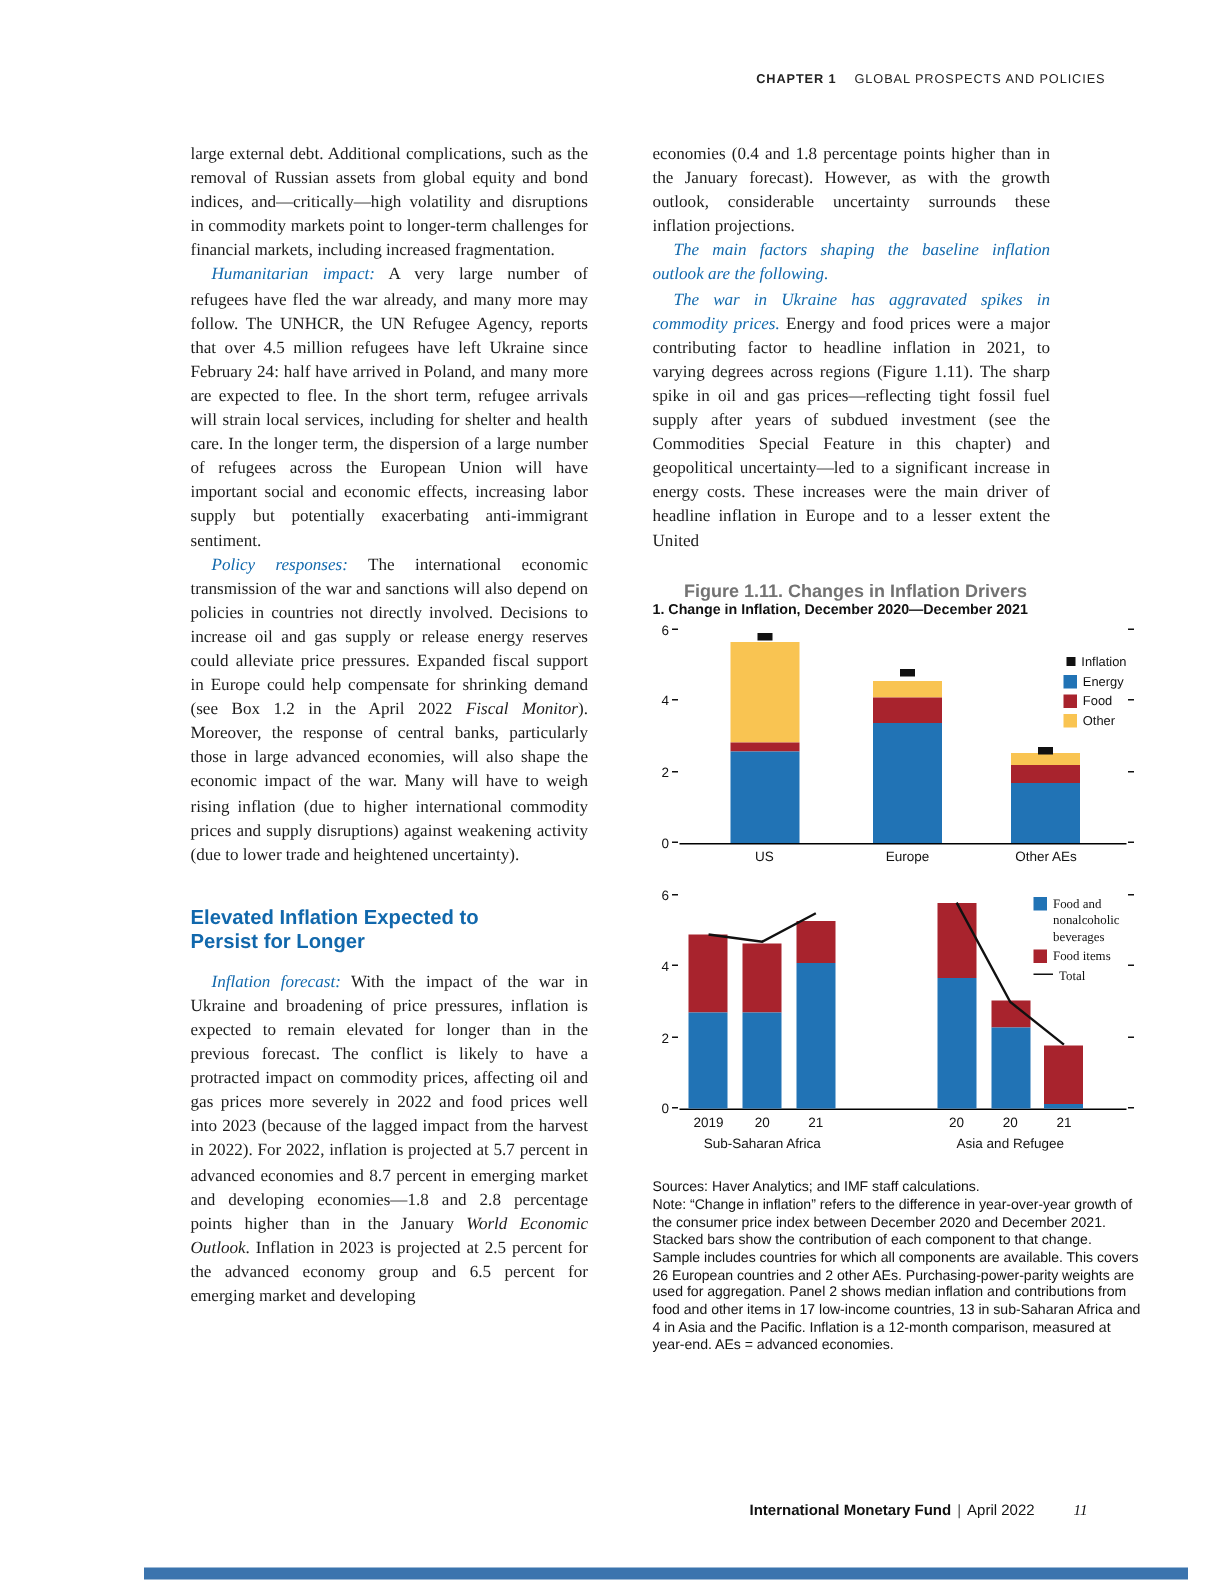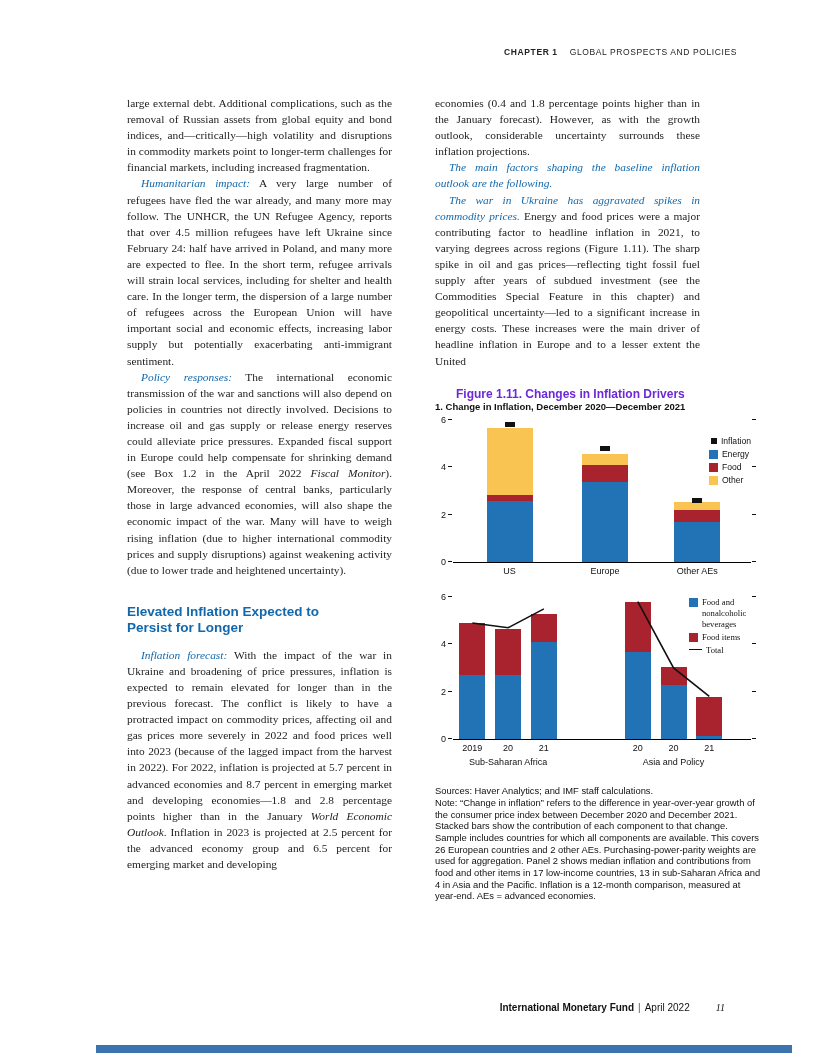--- a/index.html
+++ b/index.html
@@ -15,21 +15,21 @@
 
   p.body{font-size:11.4px;line-height:16.1px;text-align:justify;margin:0;}
   p.indent{text-indent:14px;}
   .lead{font-style:italic;color:#1168ac;}
   .em{font-style:italic;}
 
   h2.section-heading{font-family:"Liberation Sans",sans-serif;color:#1168ac;font-size:13.5px;
     line-height:16.5px;font-weight:bold;margin:26px 0 10px;max-width:215px;}
 
   .figure{width:326px;margin-top:18px;font-family:"Liberation Sans",sans-serif;color:#111;}
-  .fig-title{color:#6d28d9;font-weight:bold;font-size:12px;line-height:14px;padding-left:21px;}
+  .fig-title{color:#737373;font-weight:bold;font-size:12px;line-height:14px;padding-left:21px;}
   .fig-subtitle{color:#1168ac;font-style:italic;font-size:10px;margin-bottom:14px;}
   .panel{margin-bottom:4px;}
   .panel-title{font-size:9.5px;font-weight:bold;line-height:11.5px;margin-bottom:8px;}
   .panel-sub{padding-left:11px;}
   .plot{position:relative;height:142px;border-bottom:1.2px solid #000;margin:0 10px 0 18px;}
   .bar{position:absolute;bottom:0;height:100%;display:flex;flex-direction:column-reverse;z-index:1;}
   .seg{width:100%;}
   .marker{position:absolute;width:10px;height:5px;z-index:4;}
   .ytick-label{position:absolute;left:-17px;width:10px;text-align:right;font-size:9px;transform:translateY(50%);}
   .tick-dash{position:absolute;width:4px;height:1px;background:#111;}
@@ -205,21 +205,21 @@
           <div class="xaxis-row">
               <div class="xlabel" style="left: 6.5%;">2019</div>
               <div class="xlabel" style="left: 18.5%;">20</div>
               <div class="xlabel" style="left: 30.5%;">21</div>
               <div class="xlabel" style="left: 62%;">20</div>
               <div class="xlabel" style="left: 74%;">20</div>
               <div class="xlabel" style="left: 86%;">21</div>
             </div>
           <div class="groups-row">
               <div class="xlabel" style="left: 18.5%;">Sub-Saharan Africa</div>
-              <div class="xlabel" style="left: 74%;">Asia and Policy</div>
+              <div class="xlabel" style="left: 74%;">Asia and Refugee</div>
             </div>
         </div>
 
         <figcaption class="fig-notes">
           <div>Sources: Haver Analytics; and IMF staff calculations.</div>
           <div>Note: “Change in inflation” refers to the difference in year-over-year growth of the consumer price index between December 2020 and December 2021. Stacked bars show the contribution of each component to that change. Sample includes countries for which all components are available. This covers 26 European countries and 2 other AEs. Purchasing-power-parity weights are used for aggregation. Panel 2 shows median inflation and contributions from food and other items in 17 low-income countries, 13 in sub-Saharan Africa and 4 in Asia and the Pacific. Inflation is a 12-month comparison, measured at year-end. AEs = advanced economies.</div>
         </figcaption>
       </figure>
     </div>
   </div>

